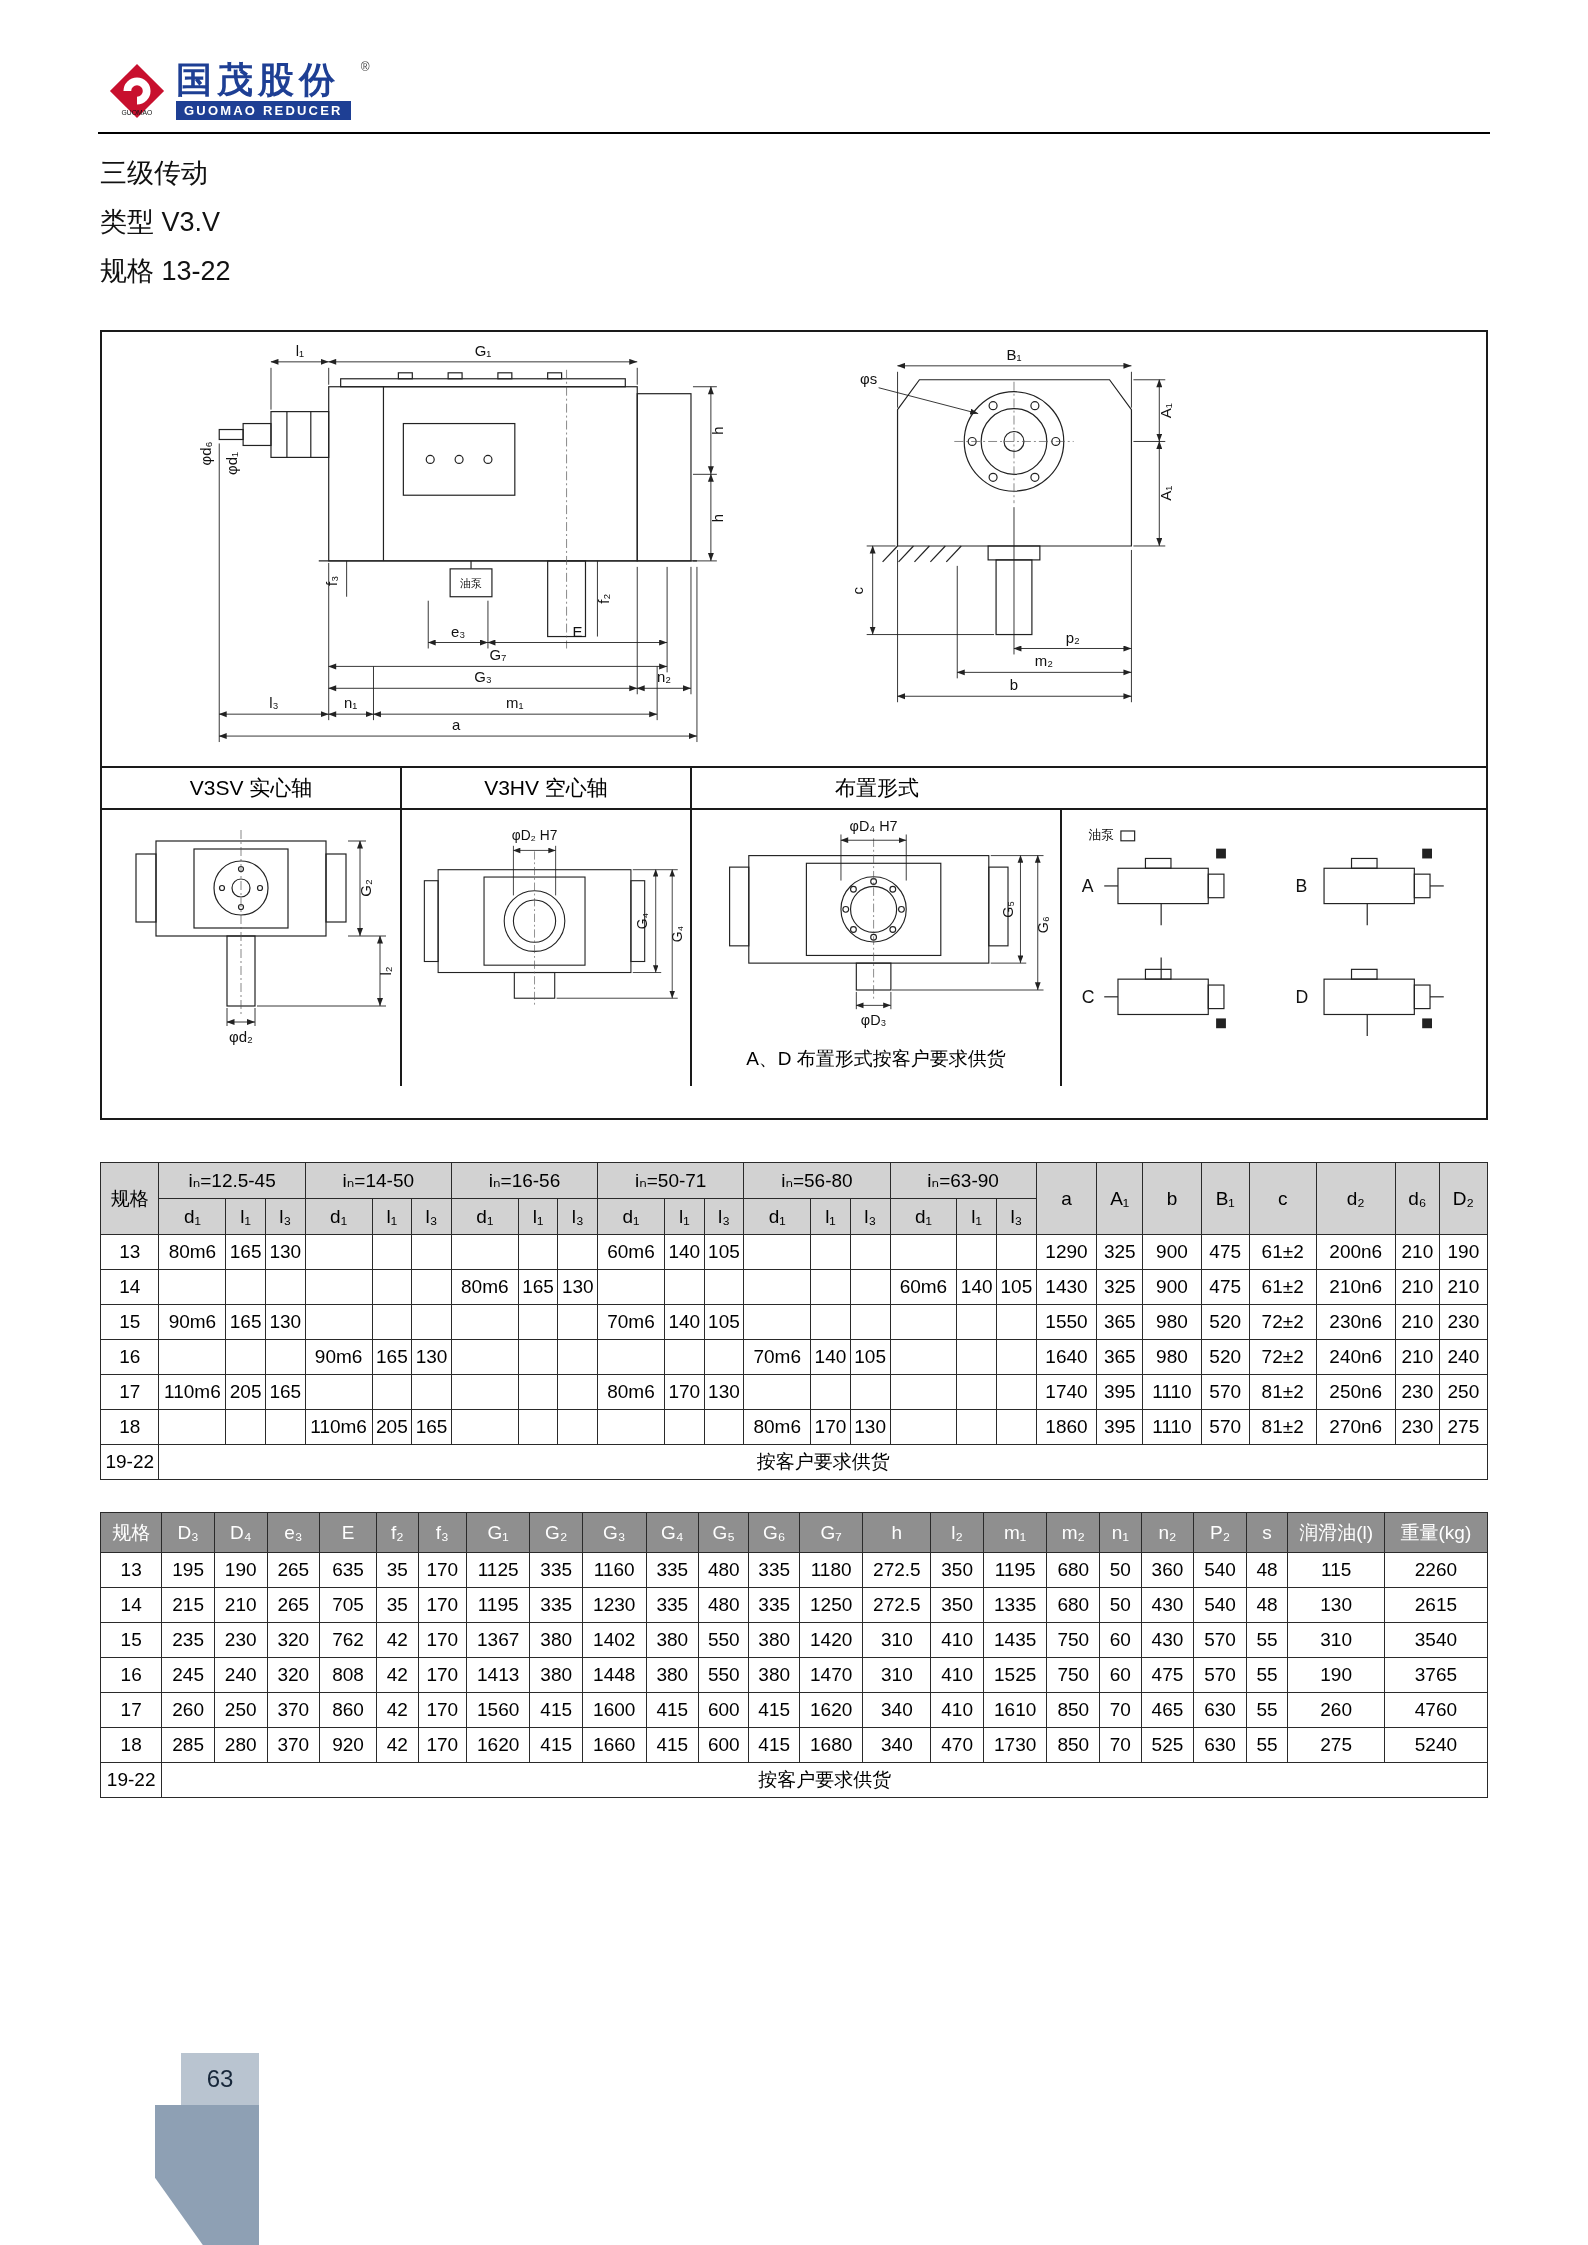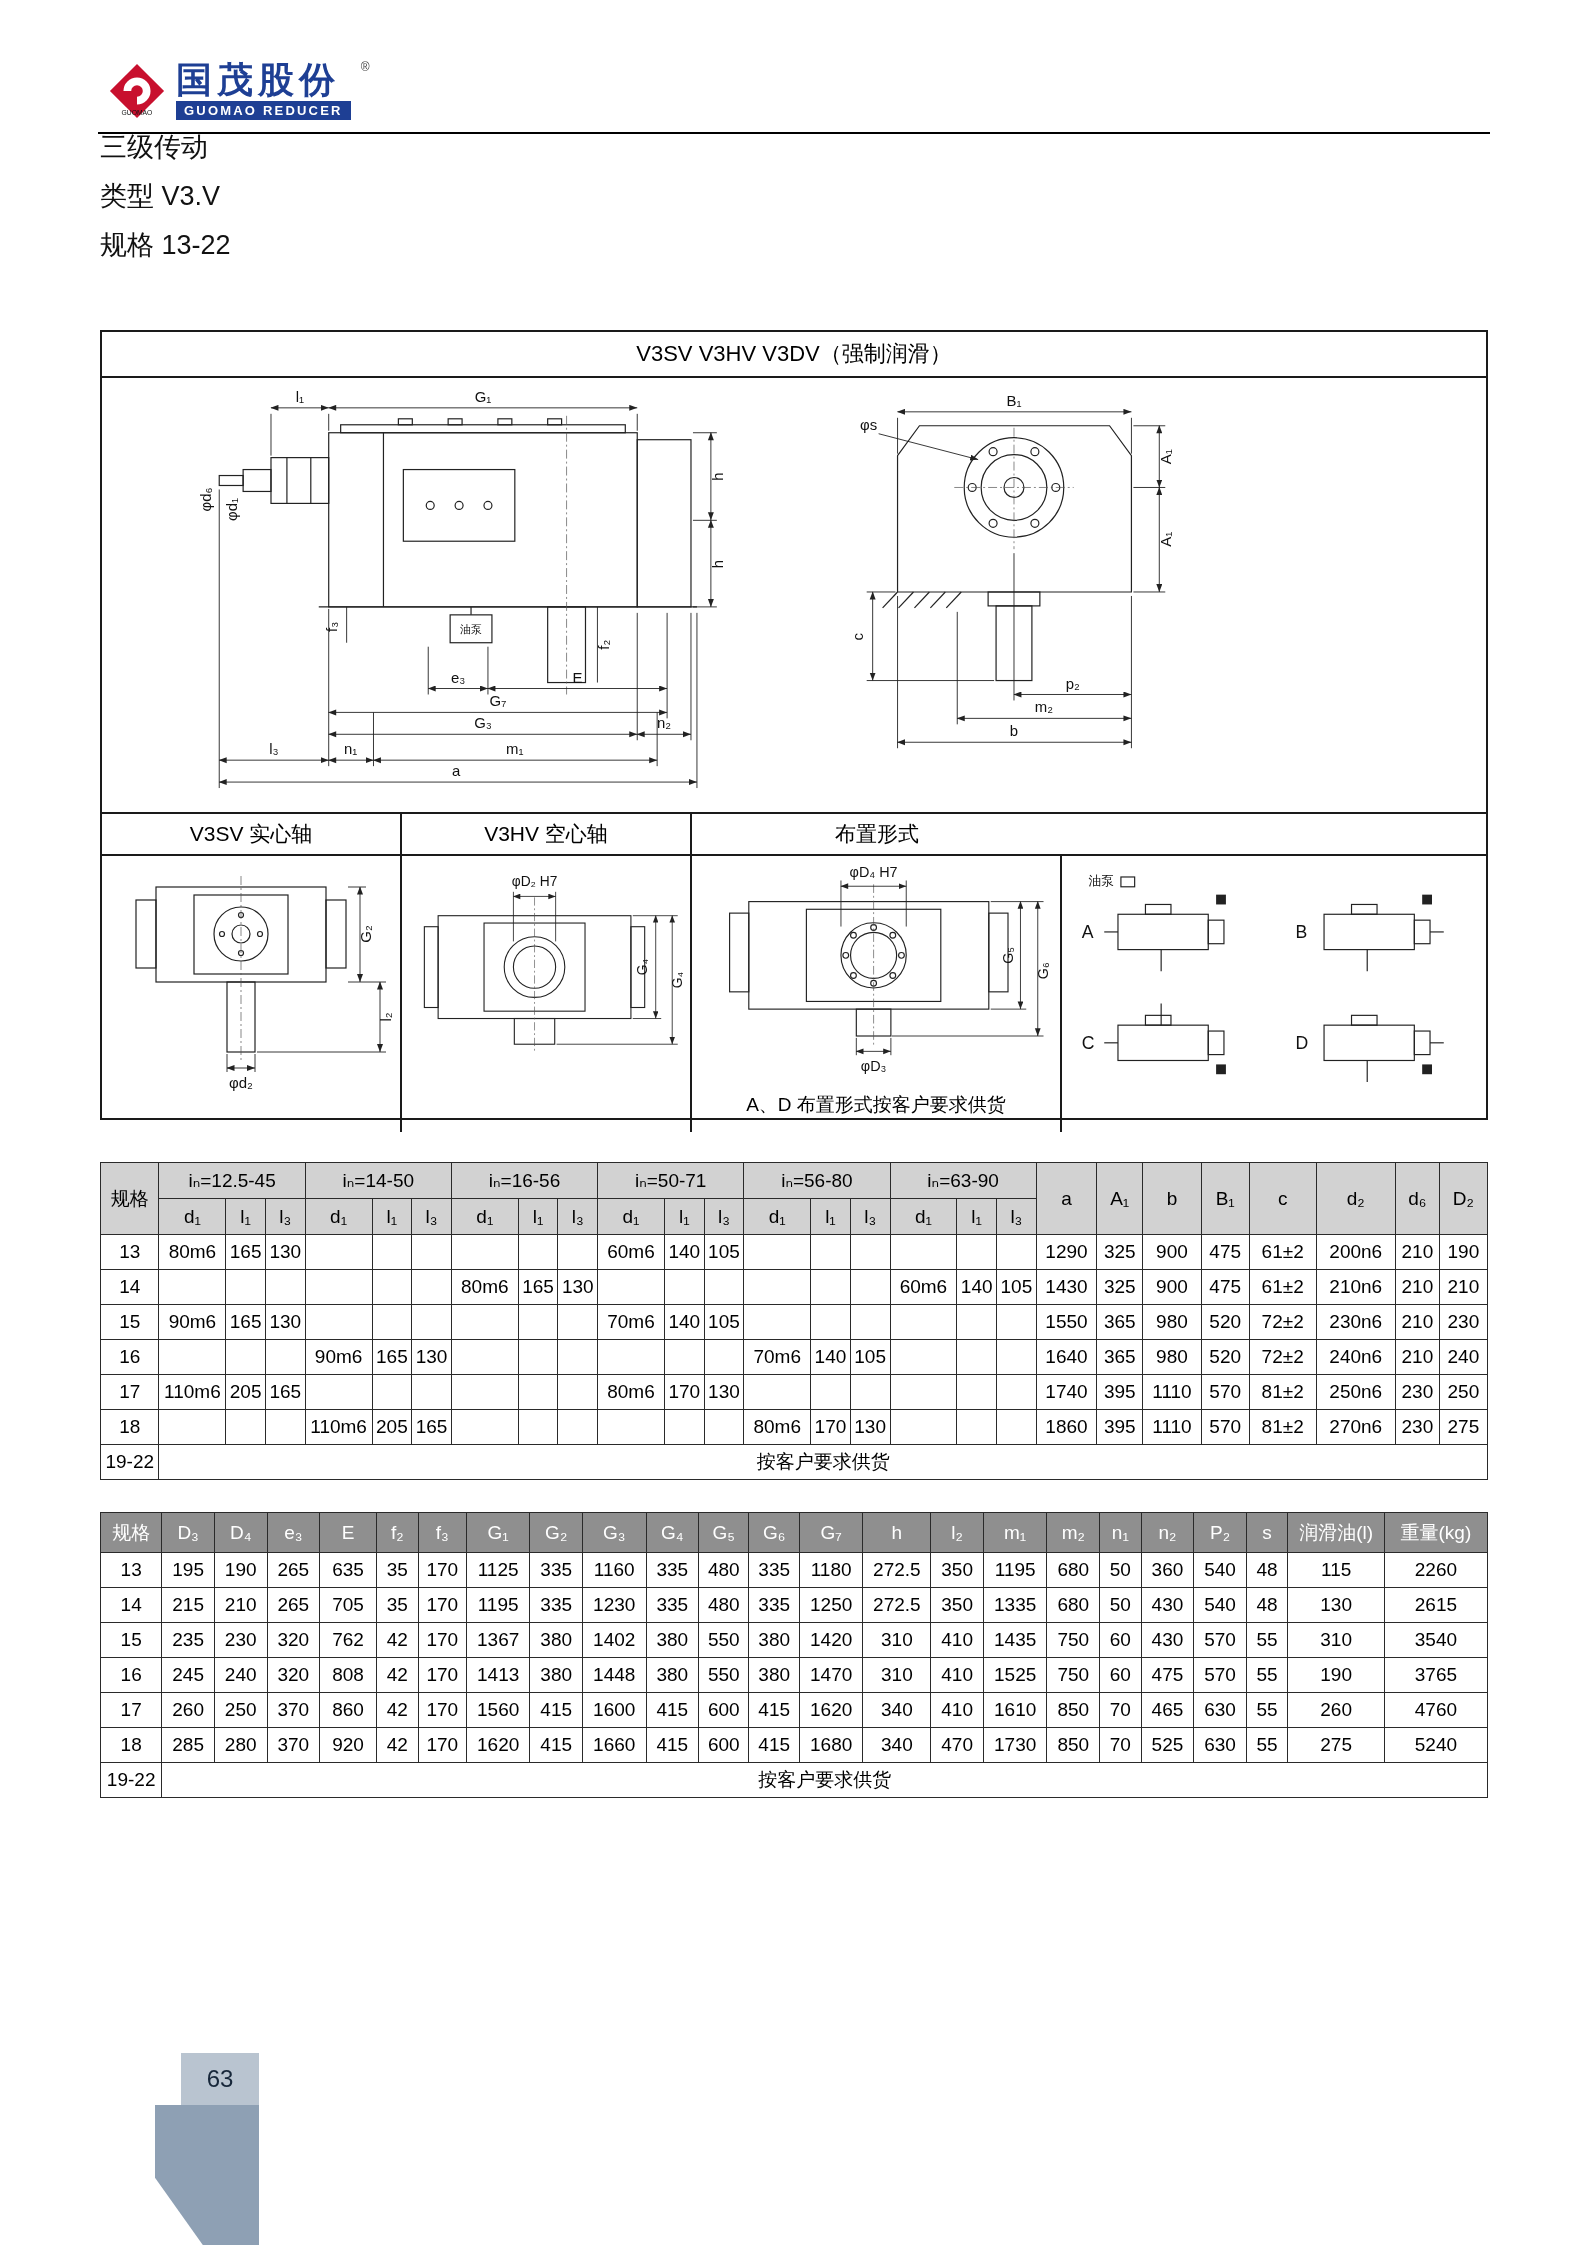--- a/index.html
+++ b/index.html
@@ -13,21 +13,21 @@
   
   .logo { position:absolute; left:108px; top:62px; display:flex; align-items:flex-start; gap:10px; }
   .logo-mark { width:58px; height:58px; }
   .logo-textcol { display:flex; flex-direction:column; }
   .logo-cn { font-size:36px; font-weight:bold; color:#1e3f94; letter-spacing:5px; line-height:1.0; }
   .logo-en { margin-top:3px; background:#1e3f94; color:#fff; font-size:13px; font-weight:bold;
              letter-spacing:2.2px; padding:2px 8px; text-align:center; }
   .reg-mark { font-size:12px; color:#444; margin-top:-2px; }
   .header-rule { position:absolute; left:98px; right:98px; top:132px; border-top:2px solid #000; }
   
-  .titles { position:absolute; left:100px; top:134px; }
+  .titles { position:absolute; left:100px; top:160px; }
   .title-line { font-size:27px; color:#111; line-height:1.0; margin-bottom:22px; }
   
   .draw-panel { position:absolute; left:100px; top:330px; width:1388px; height:790px; border:2px solid #1a1a1a; }
   .draw-title { height:46px; border-bottom:2px solid #1a1a1a; display:flex; align-items:center; justify-content:center;
                 font-size:22px; }
   .draw-main { position:relative; height:418px; }
   .draw-main svg { position:absolute; top:0; }
   .svg-left  { left:96px; }
   .svg-right { left:700px; }
   .draw-subheads { display:grid; grid-template-columns:300px 290px 370px auto; height:44px;
@@ -81,21 +81,20 @@
   </div>
   <div class="header-rule"></div>
 
   <div class="titles">
     <div class="title-line">三级传动</div>
     <div class="title-line">类型 V3.V</div>
     <div class="title-line">规格 13-22</div>
   </div>
 
   <div class="draw-panel">
-    <div class="draw-title">V3SV V3HV V3DV（强制润滑）</div>
 
     <div class="draw-main">
 
       <svg class="svg-left" viewBox="0 0 560 420" width="560" height="418">
         <defs>
           <marker id="aE" markerWidth="9" markerHeight="7" refX="8" refY="3" orient="auto" markerUnits="userSpaceOnUse">
             <path d="M0,0 L8,3 L0,6 Z" fill="#222"></path>
           </marker>
           <marker id="aS" markerWidth="9" markerHeight="7" refX="0.5" refY="3" orient="auto" markerUnits="userSpaceOnUse">
             <path d="M8,0 L0,3 L8,6 Z" fill="#222"></path>

